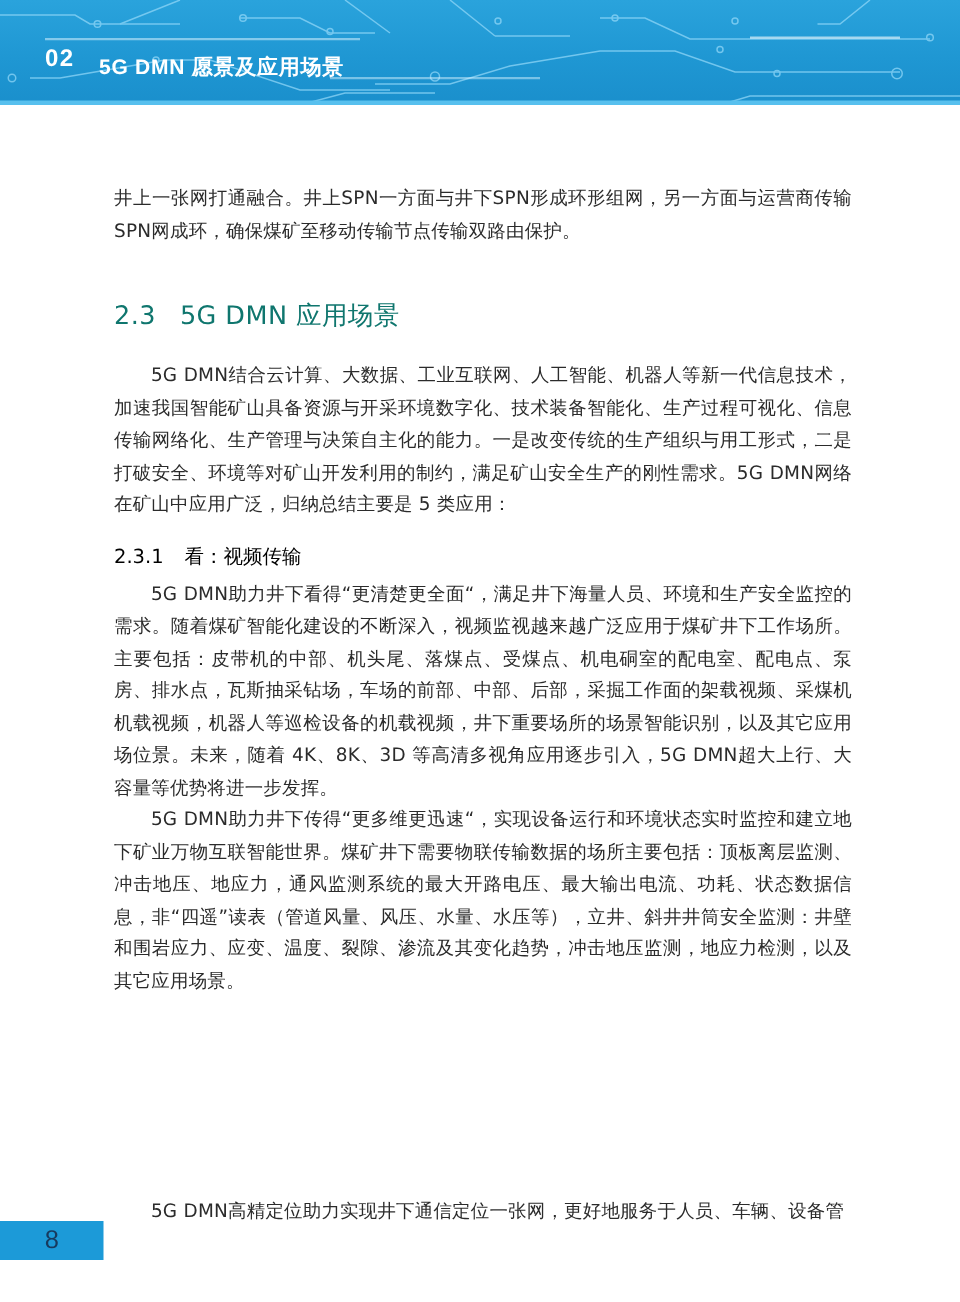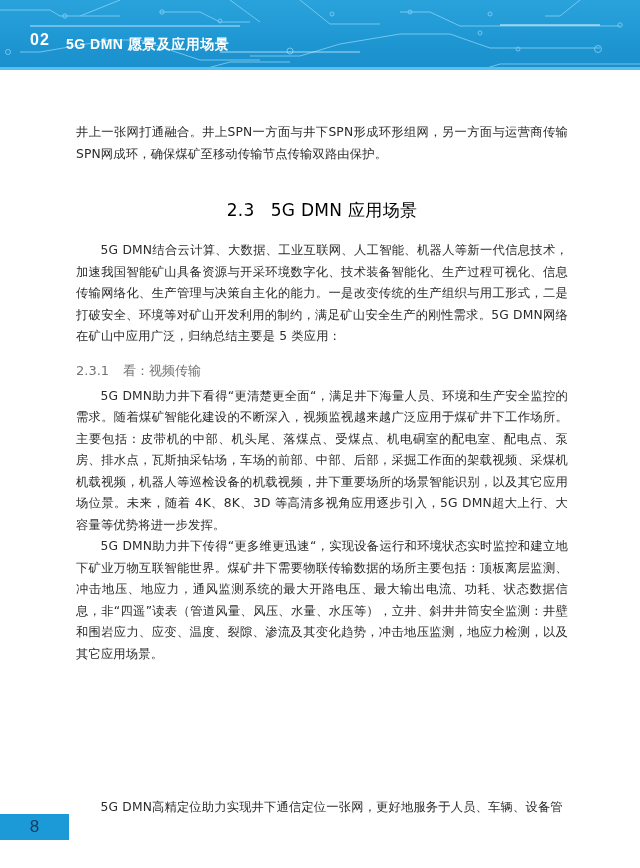--- a/index.html
+++ b/index.html
@@ -34,26 +34,26 @@
   }
   p {
     margin: 0; font-size: 12.3px; line-height: 21.5px; text-align: justify;
     letter-spacing: 0.15px;
   }
   p.indent { text-indent: 2em; }
   .gap-s { height: 12px; }
   .gap-m { height: 10px; }
   h2 {
     margin: 22px 0 18px 0; font-weight: normal;
-    font-size: 17px; color: #000000; letter-spacing: 0.3px; text-align: center;
+    font-size: 17px; color: #0f766e; letter-spacing: 0.3px;
   }
   h2 .num { margin-right: 16px; }
   h3 {
     margin: 14px 0 6px 0; font-weight: normal;
-    font-size: 13px; color: #737373;
+    font-size: 13px; color: #000000;
   }
   h3 .num { margin-right: 14px; }
   .page-box {
     position: absolute; left: 0; top: 814px; width: 69px; height: 26px;
     background: #1c9ad8;
     display: flex; align-items: center; justify-content: center;
   }
   .page-box span {
     font-family: "Liberation Sans", sans-serif; font-size: 17px; color: #173a5e;
   }

